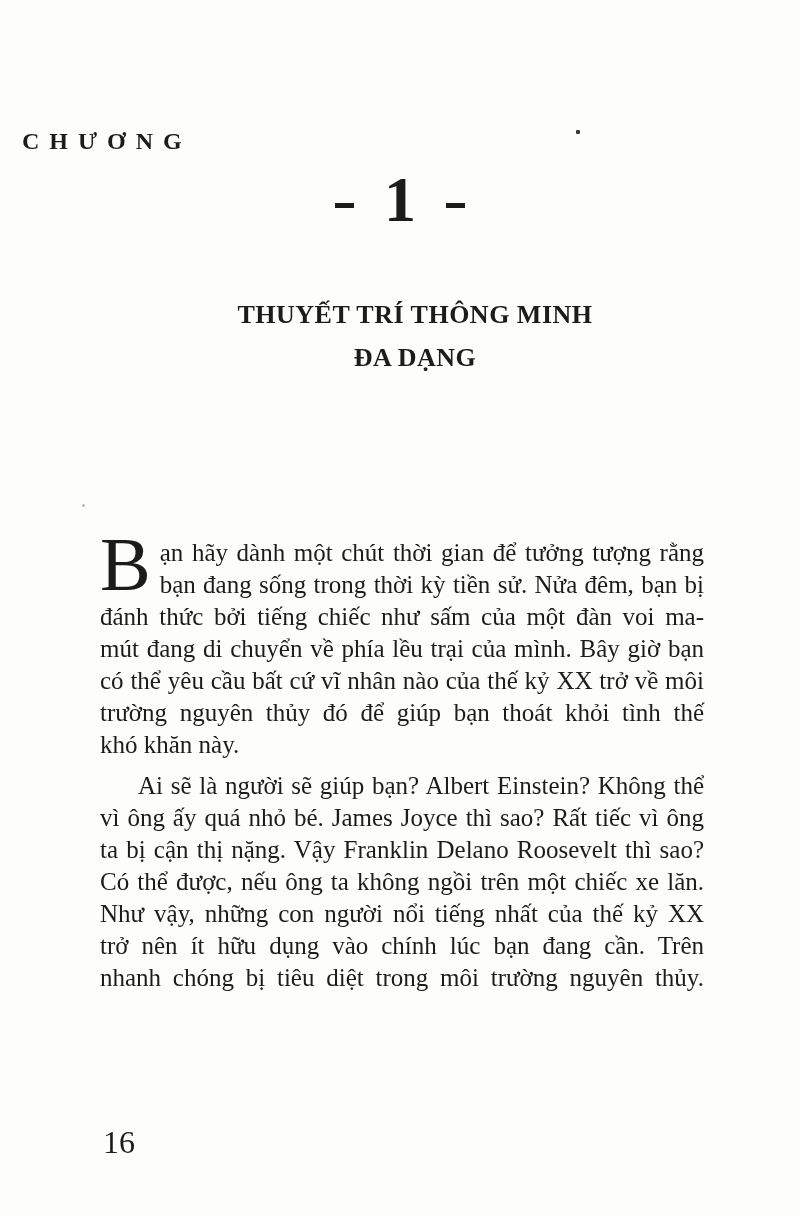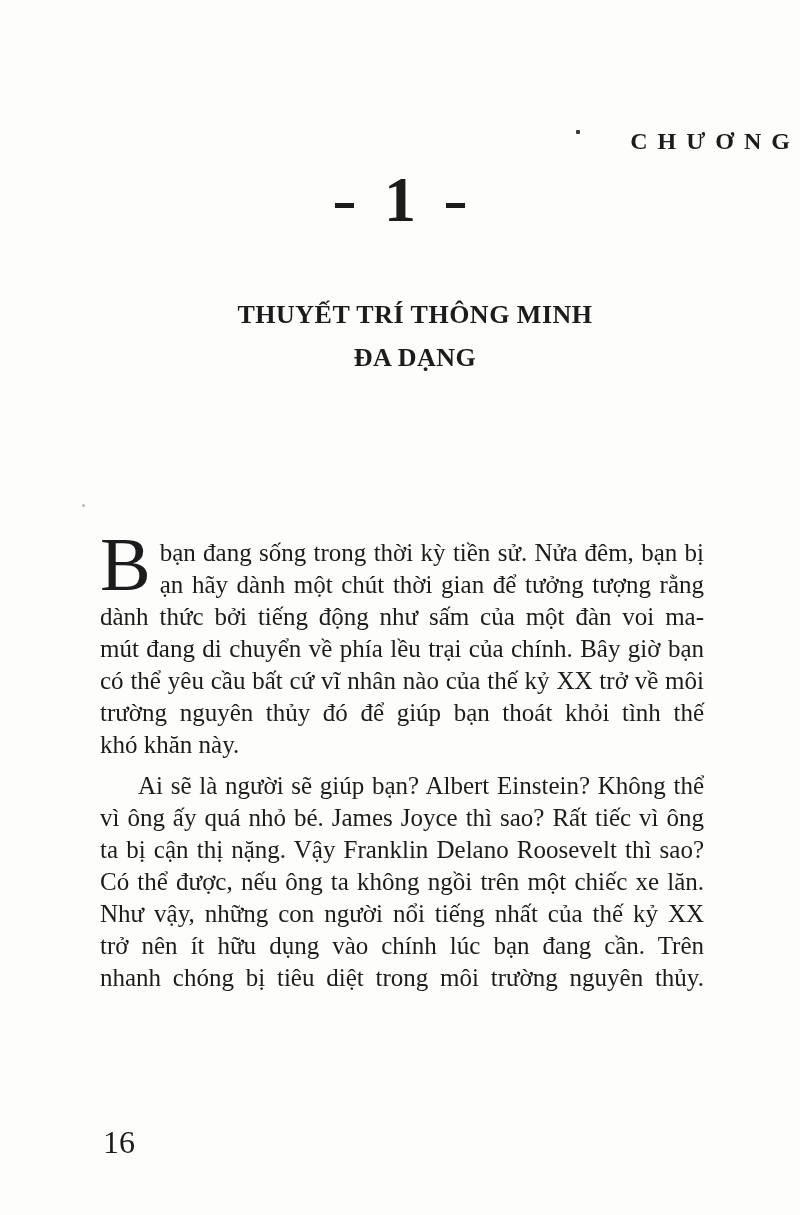--- a/index.html
+++ b/index.html
@@ -12,21 +12,21 @@
     background: #fdfdfb;
     color: #1c1c1c;
     font-family: "Liberation Serif", "DejaVu Serif", serif;
     overflow: hidden;
   }
   .chapter-label {
     position: absolute;
     top: 128px;
     left: 0;
     width: 100%;
-    text-align: right;
+    text-align: left;
     font-size: 24px;
     font-weight: 700;
     letter-spacing: 10px;
     padding-left: 22px;
   }
   .chapter-number-row {
     position: absolute;
     top: 176px;
     left: 0;
     width: 100%;
@@ -132,24 +132,24 @@
 
   <div class="chapter-title">
     <div>THUYẾT TRÍ THÔNG MINH</div>
     <div>ĐA DẠNG</div>
   </div>
 
   <div class="body-block">
 
     <div class="para-1">
       <span class="dropcap">B</span>
+      <div class="bline">ạn hãy dành một chút thời gian để tưởng tượng rằng</div>
       <div class="bline">bạn đang sống trong thời kỳ tiền sử. Nửa đêm, bạn bị</div>
-      <div class="bline">ạn hãy dành một chút thời gian để tưởng tượng rằng</div>
-      <div class="bline">dành thức bởi tiếng động như sấm của một đàn voi ma-</div>
-      <div class="bline">mút đang di chuyển về phía lều trại của chính. Bây giờ bạn</div>
+      <div class="bline">đánh thức bởi tiếng chiếc như sấm của một đàn voi ma-</div>
+      <div class="bline">mút đang di chuyển về phía lều trại của mình. Bây giờ bạn</div>
       <div class="bline">có thể yêu cầu bất cứ vĩ nhân nào của thế kỷ XX trở về môi</div>
       <div class="bline">trường nguyên thủy đó để giúp bạn thoát khỏi tình thế</div>
       <div class="bline bline-end">khó khăn này.</div>
     </div>
 
     <div class="para-2">
       <div class="bline bline-indent">Ai sẽ là người sẽ giúp bạn? Albert Einstein? Không thể</div>
       <div class="bline">vì ông ấy quá nhỏ bé. James Joyce thì sao? Rất tiếc vì ông</div>
       <div class="bline">ta bị cận thị nặng. Vậy Franklin Delano Roosevelt thì sao?</div>
       <div class="bline">Có thể được, nếu ông ta không ngồi trên một chiếc xe lăn.</div>

